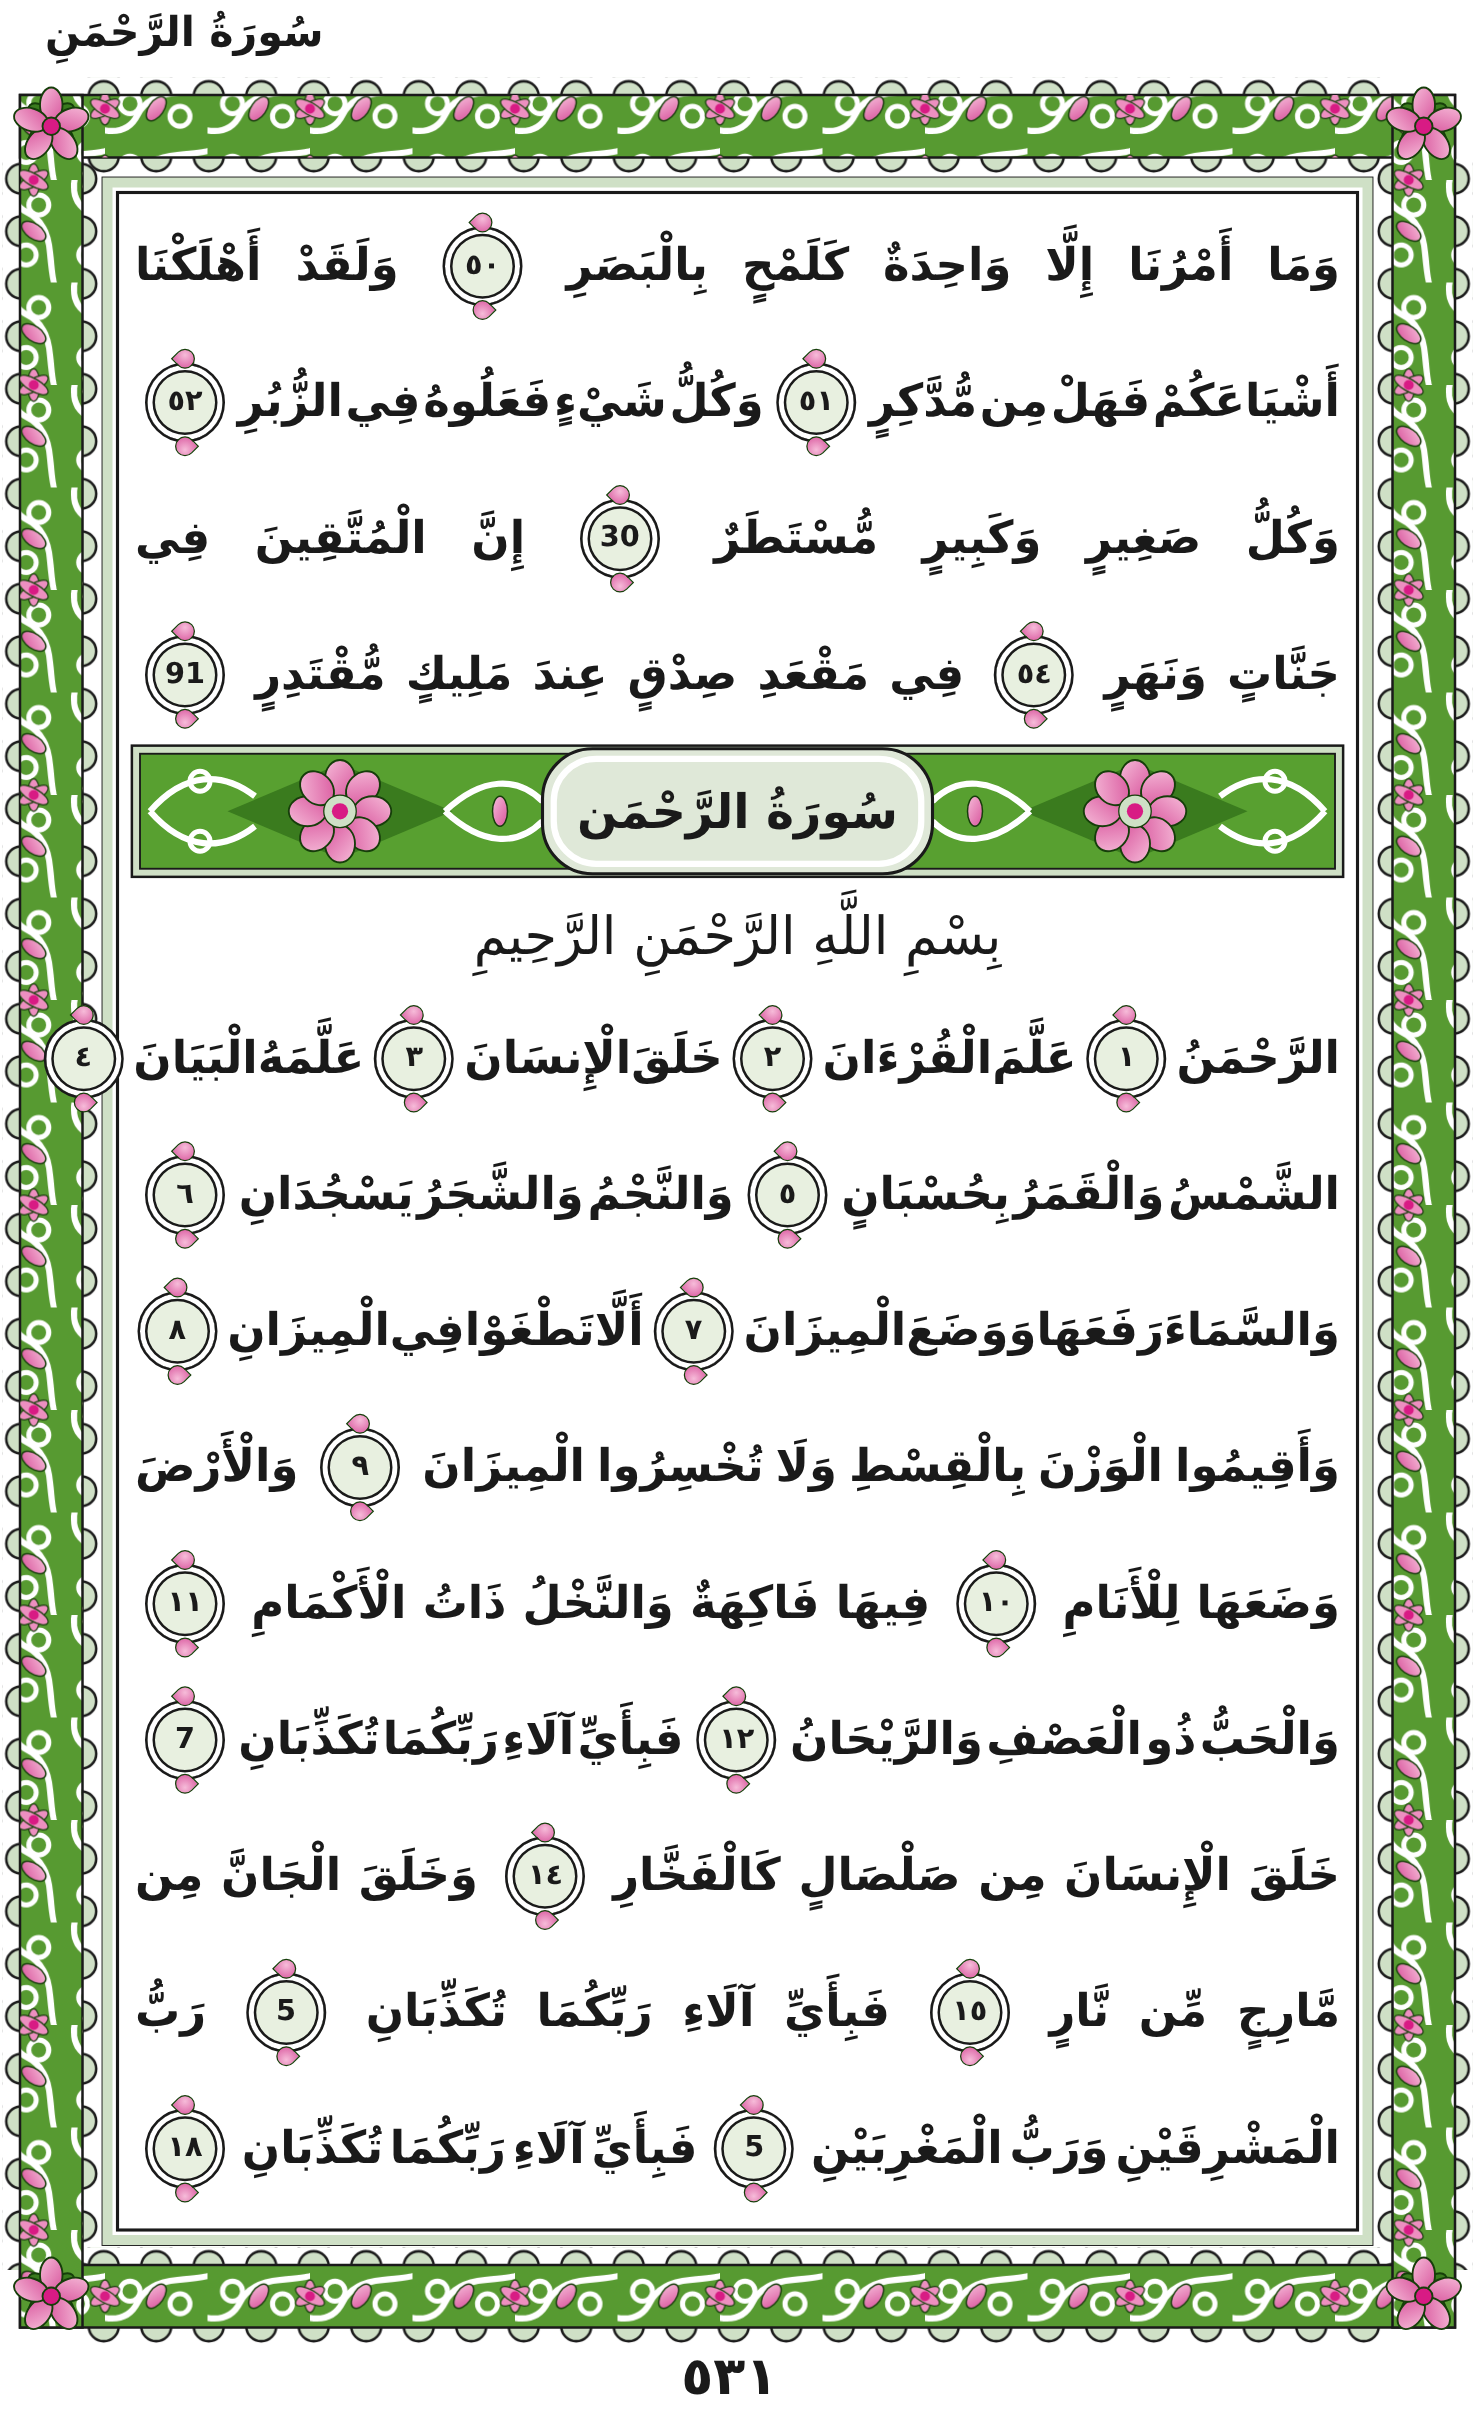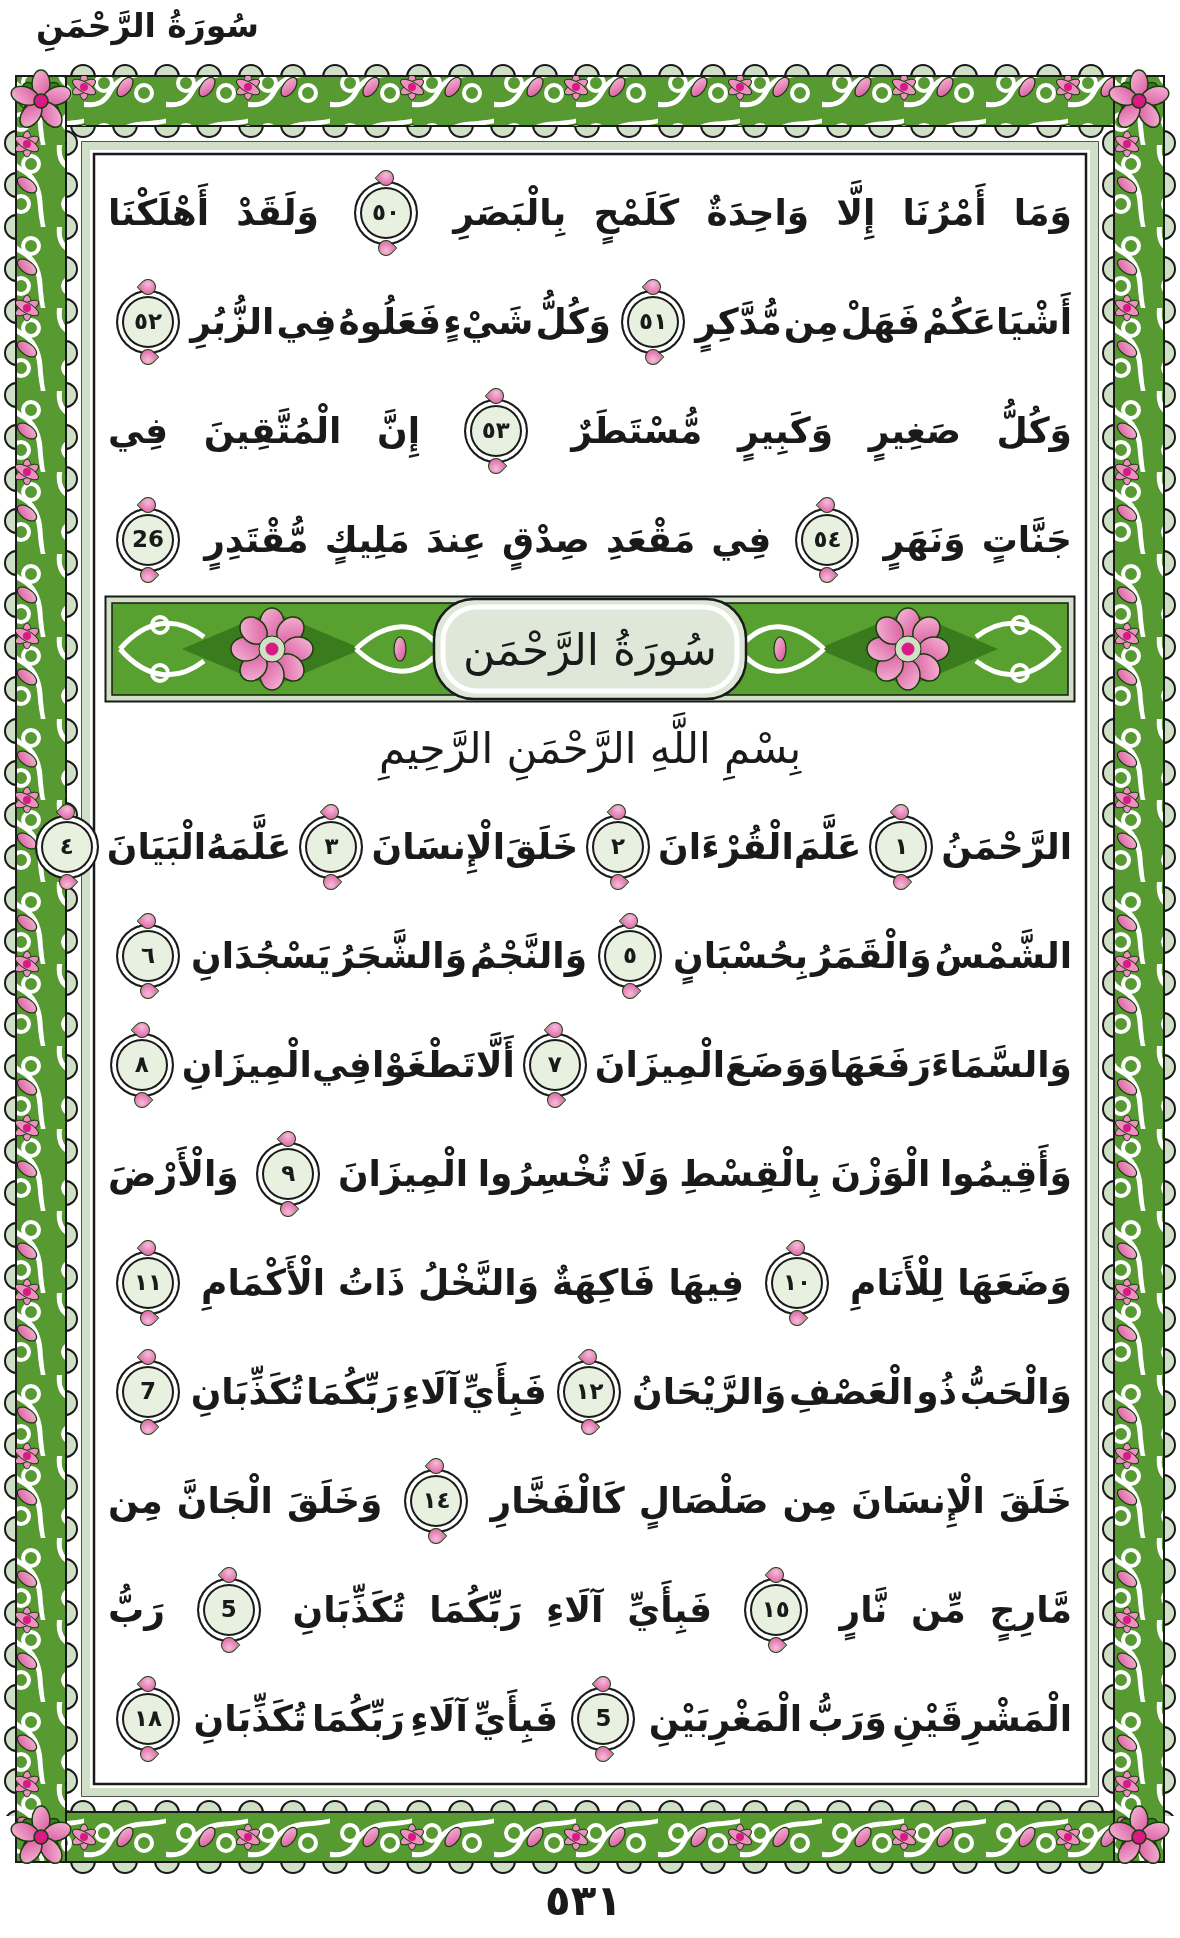--- a/index.html
+++ b/index.html
@@ -49,21 +49,21 @@
     border:1.5px solid #163E0A;
   }
   .medallion::before{top:-13px;transform:translateX(-50%) rotate(45deg);}
   .medallion::after{bottom:-13px;transform:translateX(-50%) rotate(-135deg);}
   .medallion .vnum{font-size:23px;font-weight:700;line-height:1;}
   
   .banner{position:relative;height:108px;margin:1px 2px;}
   .banner svg{display:block;}
   .banner-title{
     position:absolute;inset:0;display:flex;align-items:center;justify-content:center;
-    font-size:44px;font-weight:400;
+    font-size:38px;font-weight:700;
   }
   
   .bismillah{
     height:88px;display:flex;align-items:center;justify-content:center;
     font-size:42px;font-weight:400;
   }
   
   .page-number{
     position:absolute;left:0;right:13px;top:1876px;text-align:center;
     font-size:42px;font-weight:700;
@@ -218,40 +218,40 @@
           <span class="medallion">
             <span class="vnum">٥٢</span>
           </span>
         </div>
         <div class="line">
           <span class="word">وَكُلُّ</span>
           <span class="word">صَغِيرٍ</span>
           <span class="word">وَكَبِيرٍ</span>
           <span class="word">مُّسْتَطَرٌ</span>
           <span class="medallion">
-            <span class="vnum">٥٣</span>
+            <span class="vnum">30</span>
           </span>
           <span class="word">إِنَّ</span>
           <span class="word">الْمُتَّقِينَ</span>
           <span class="word">فِي</span>
         </div>
         <div class="line">
           <span class="word">جَنَّاتٍ</span>
           <span class="word">وَنَهَرٍ</span>
           <span class="medallion">
             <span class="vnum">٥٤</span>
           </span>
           <span class="word">فِي</span>
           <span class="word">مَقْعَدِ</span>
           <span class="word">صِدْقٍ</span>
           <span class="word">عِندَ</span>
           <span class="word">مَلِيكٍ</span>
           <span class="word">مُّقْتَدِرٍ</span>
           <span class="medallion">
-            <span class="vnum">26</span>
+            <span class="vnum">91</span>
           </span>
         </div>
       </div>
 
     <div class="banner">
       <svg viewBox="0 0 972 108" width="972" height="108" aria-hidden="true">
         <defs>
           <linearGradient id="gpB" x1="0" y1="0" x2="1" y2="1">
             <stop offset="0" stop-color="#F6BCD9"></stop>
               <stop offset="1" stop-color="#D8549C"></stop>

